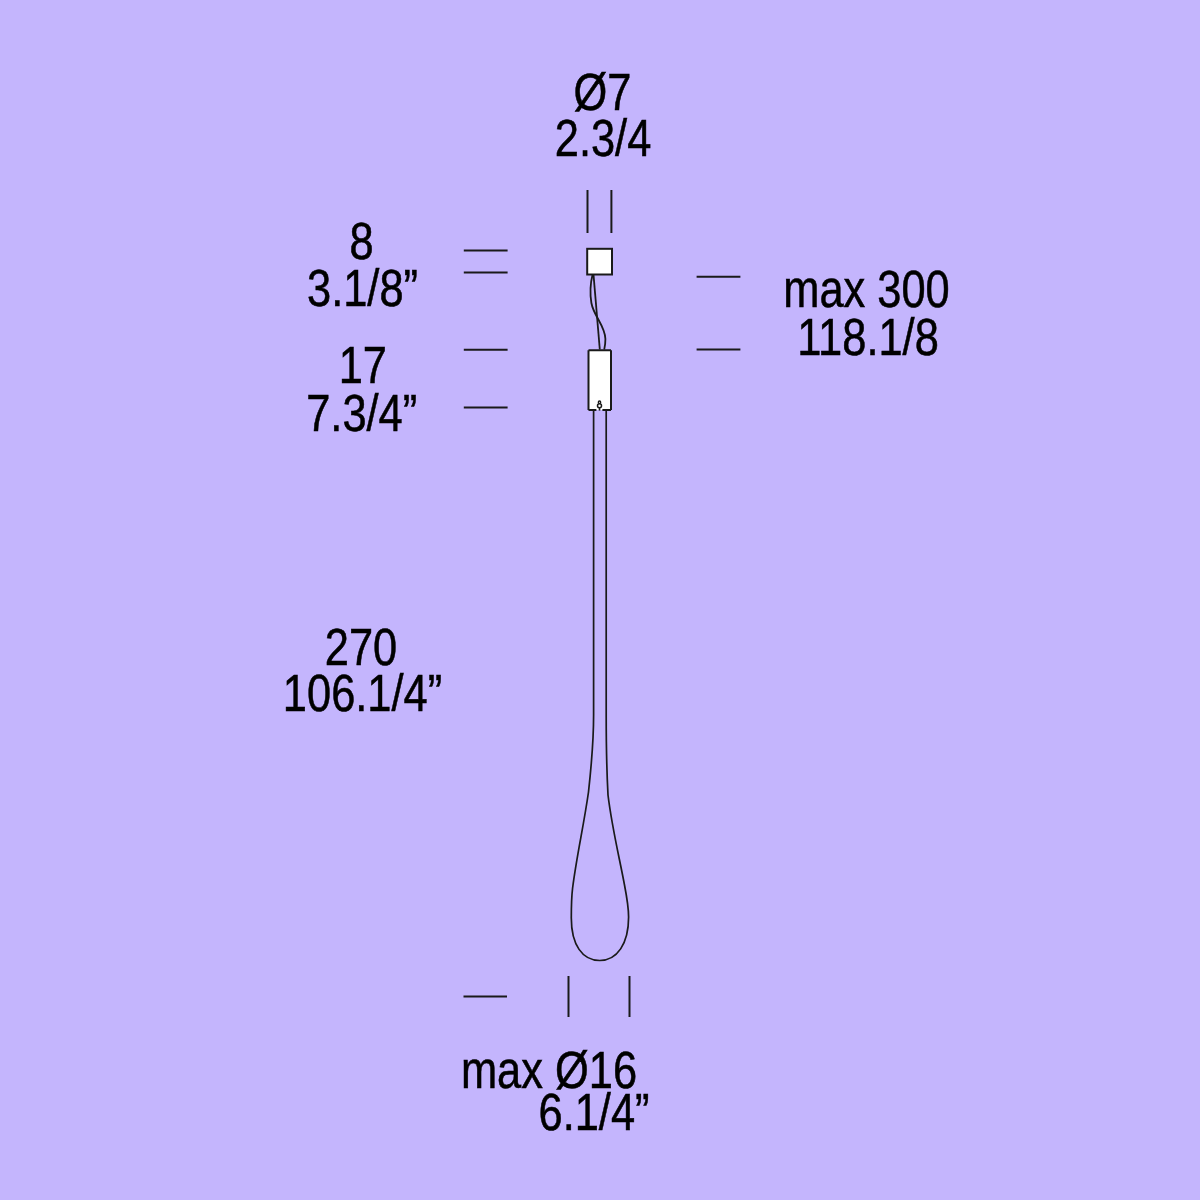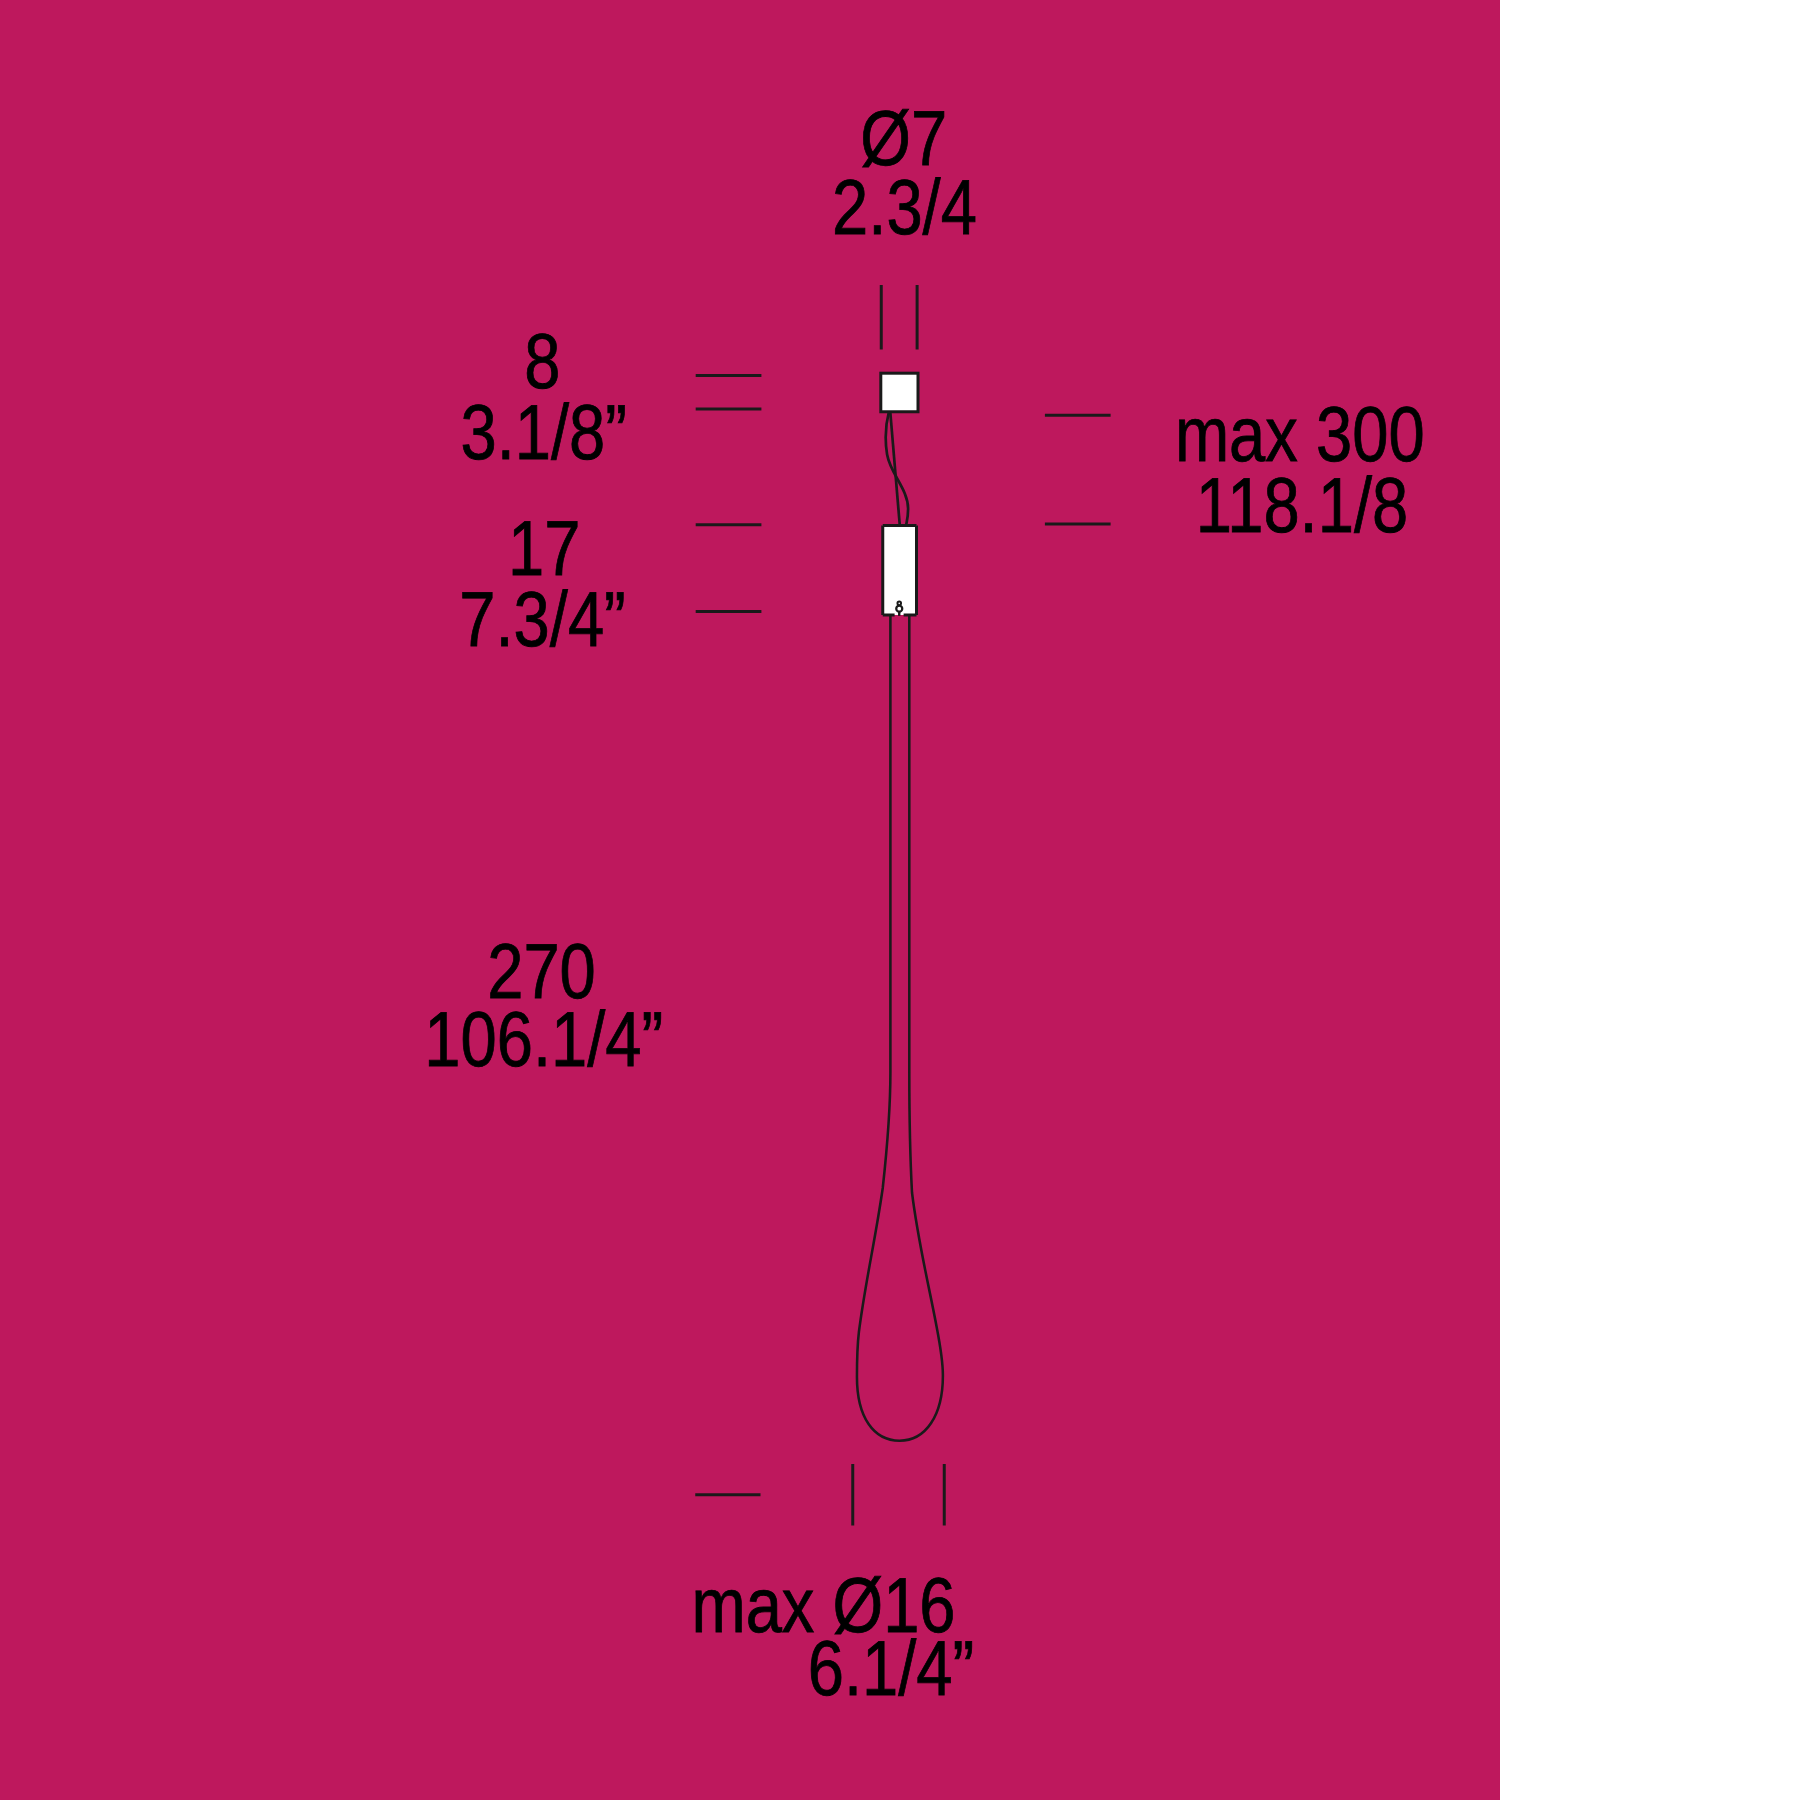--- a/index.html
+++ b/index.html
@@ -1,16 +1,16 @@
 <!DOCTYPE html>
 <html><head>
 <meta charset="utf-8">
 <style>
   html,body{margin:0;padding:0;background:#fff;}
-  .page{position:relative;width:1000px;height:1200px;background:#be185d;overflow:hidden;}
+  .page{position:relative;width:1200px;height:1200px;background:#c4b5fd;overflow:hidden;}
   svg{position:absolute;left:0;top:0;}
   text{font-family:"Liberation Sans",sans-serif;font-size:52px;fill:#000;stroke:#000;stroke-width:0.55;}
 </style>
 </head>
 <body>
 <div class="page">
 <svg width="1200" height="1200" viewBox="0 0 1200 1200">
 
   <g transform="translate(602.5,110) scale(0.835,1)">
         <text text-anchor="middle" x="0" y="0">Ø7</text>

